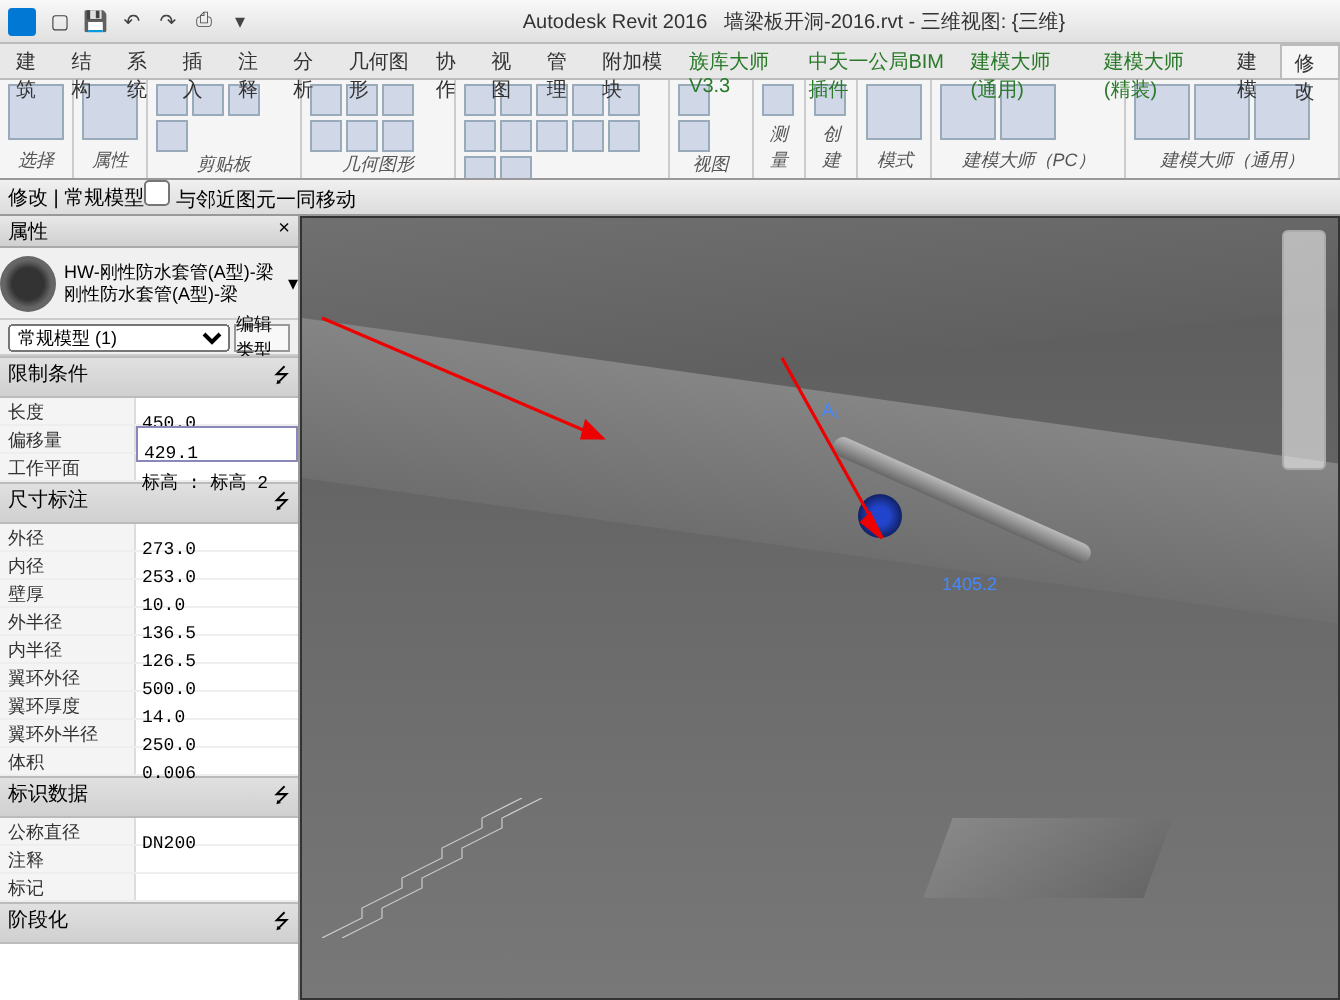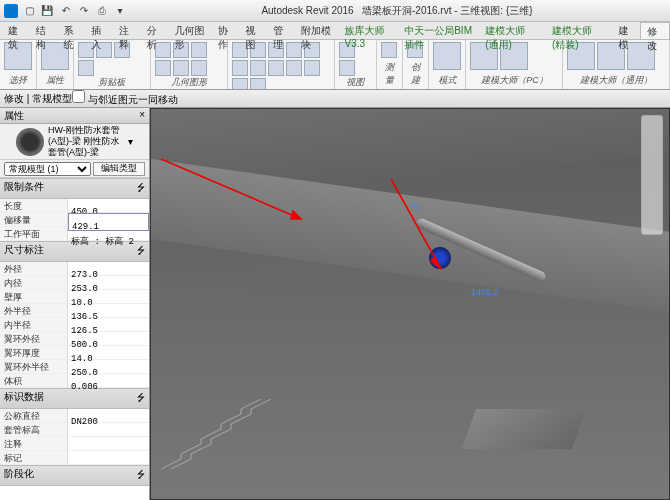--- a/index.html
+++ b/index.html
@@ -17,26 +17,26 @@
 .ribbon .group { border-right:1px solid #ccc; padding:2px 4px; display:flex; flex-direction:column; justify-content:space-between;font-style:italic; }
 .ribbon .group .icons { display:flex; gap:2px; flex-wrap:wrap; }
 .ribbon .group .ic { width:16px; height:16px; background:#d0d8e8; border:1px solid #9ab; }
 .ribbon .group .big { width:28px; height:28px; background:#d0d8e8; border:1px solid #9ab; }
 .ribbon .group .label { font-size:9px; color:#555; text-align:center; }
 .optbar { height:18px; background:linear-gradient(#f0f0f0,#dcdcdc); border-bottom:1px solid #999; display:flex; align-items:center; gap:0; padding:0 4px; }
 .main { display:flex; height:392px; }
 .props { width:150px; background:#f0f0f0; border-right:1px solid #999; display:flex; flex-direction:column; }
 .props .hdr { height:16px; background:linear-gradient(#e8e8e8,#d0d0d0); border-bottom:1px solid #aaa; padding:1px 4px; display:flex; justify-content:space-between; }
 .props .hdr .x { cursor:pointer; }
-.props .thumb { height:36px; display:flex; align-items:center; gap:4px; padding:2px 16px; border-bottom:1px solid #ccc; }
+.props .thumb { height:36px; display:flex; align-items:center; gap:4px; padding:2px 0; border-bottom:1px solid #ccc; }
 .props .thumb .img { width:28px; height:28px; background:radial-gradient(circle,#333 40%,#666 60%); border-radius:50%; }
 .props .thumb .txt { font-size:9px; line-height:11px; flex:1; }
 .props .selrow { height:18px; display:flex; align-items:center; gap:2px; padding:0 4px; border-bottom:1px solid #ccc; }
 .props .selrow select { flex:1; font-size:9px; height:14px; }
-.props .selrow .etbtn { width:52px; height:14px; font-size:9px; border:1px solid #999; background:#f8f8f8; display:flex; align-items:center; justify-content:center; }
+.props .selrow .etbtn { width:28px; height:14px; font-size:9px; border:1px solid #999; background:#f8f8f8; display:flex; align-items:center; justify-content:center; }
 .props .grid { flex:1; overflow-y:auto; background:#fff; }
 .props .grid .cat { background:linear-gradient(#e0e0e0,#d0d0d0); padding:1px 4px; border-top:1px solid #bbb; border-bottom:1px solid #bbb; font-size:9px; display:flex; justify-content:space-between; }
 .props .grid .row { display:flex; height:14px; border-bottom:1px solid #eee; }
 .props .grid .row .k { width:68px; padding:1px 4px; color:#333; border-right:1px solid #ddd; font-size:9px; background:#f4f4f4; }
 .props .grid .row .v { flex:1; padding:8px 3px; font-size:9px;font-family:Liberation Mono, monospace; }
 .props .grid .row.hl .v { background:#fff; border:1px solid #88b; }
 .viewport { flex:1; position:relative; background:linear-gradient(180deg,#5a5a5a 0%,#6a6a6a 50%,#787878 100%); overflow:hidden; border:1px solid #333; }
 .wall { position:absolute; background:linear-gradient(135deg,#8a8a8a,#727272); }
 .wall.top { top:0; left:0; right:0; height:100px; transform:skewY(-6deg); transform-origin:left; background:linear-gradient(180deg,#707070,#606060); }
 .wall.mid { top:50px; left:0; right:0; height:80px; background:linear-gradient(180deg,#858585,#6e6e6e); transform:skewY(8deg); transform-origin:left; }
@@ -248,24 +248,20 @@
           <div class="k">体积</div>
           <div class="v">0.006</div>
         </div>
       <div class="cat">
           <span>标识数据</span>
           <span>⭍</span>
         </div>
       <div class="row">
           <div class="k">公称直径</div>
           <div class="v">DN200</div>
-        </div>
-      <div class="row">
-          <div class="k">套管标高</div>
-          <div class="v"></div>
         </div>
       <div class="row">
           <div class="k">注释</div>
           <div class="v"></div>
         </div>
       <div class="row">
           <div class="k">标记</div>
           <div class="v"></div>
         </div>
       <div class="cat">

